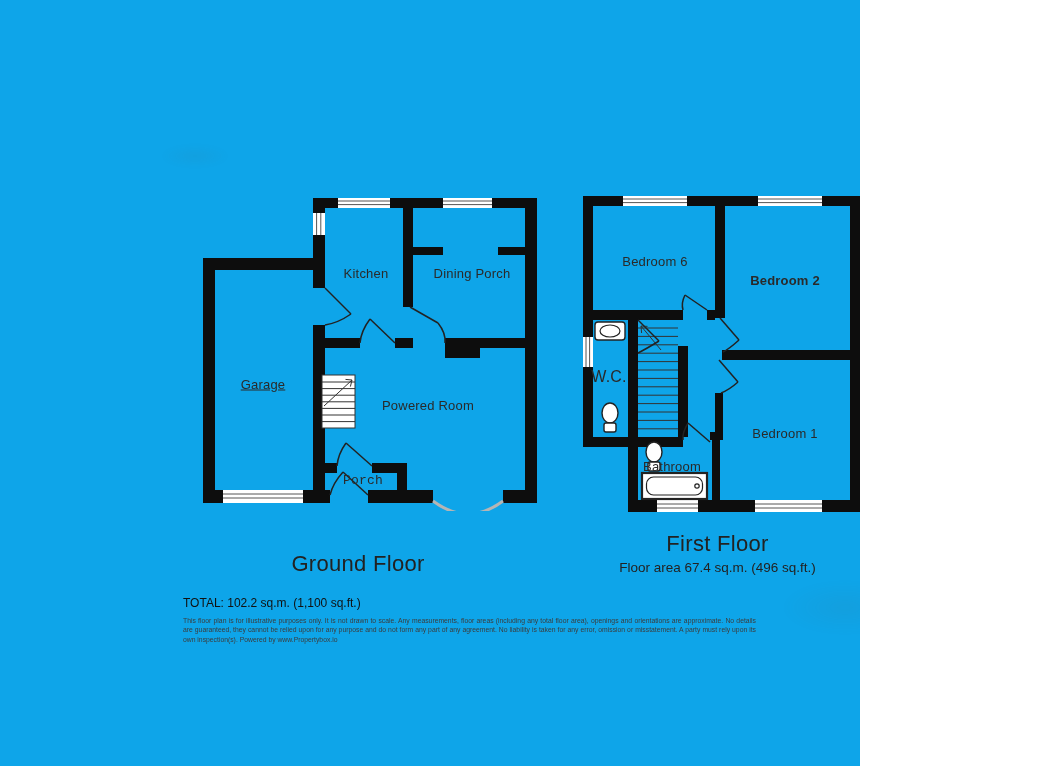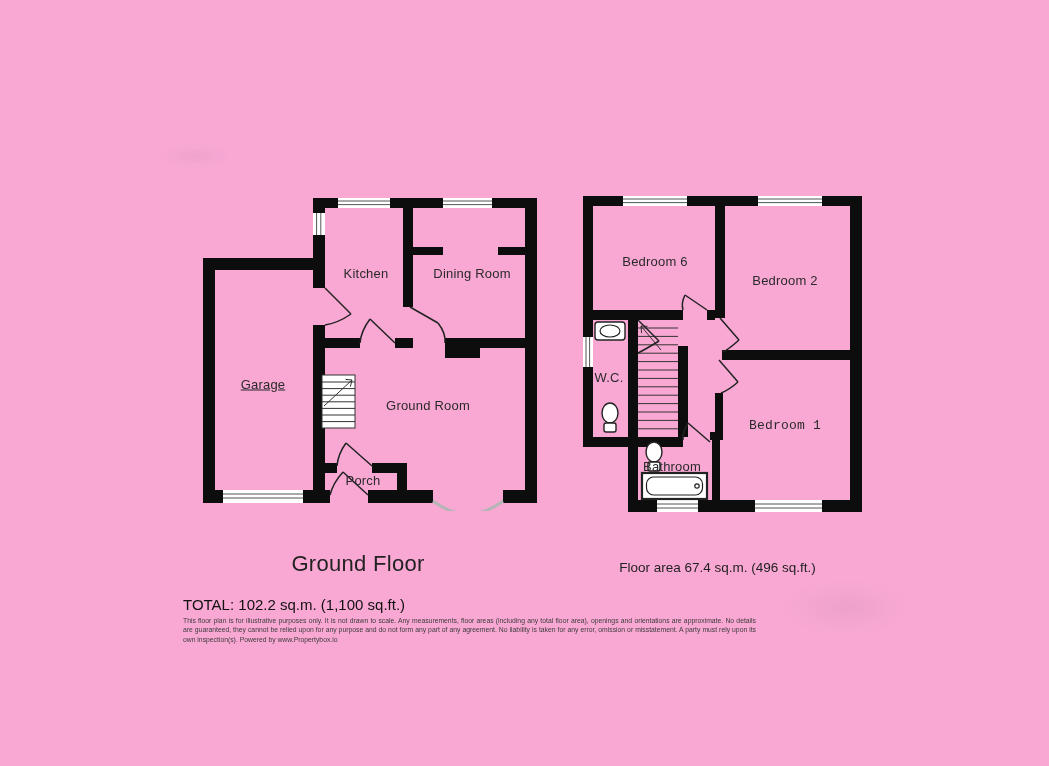--- a/index.html
+++ b/index.html
@@ -1,25 +1,25 @@
 <!DOCTYPE html>
 <html><head>
 <meta charset="utf-8">
 <style>
   html,body{margin:0;padding:0;background:#fff;}
-  .page{position:relative;width:1049px;height:766px;background:#f9a8d4;overflow:hidden;
+  .page{position:relative;width:860px;height:766px;background:#0ea5e9;overflow:hidden;
         font-family:"Liberation Sans", sans-serif;color:#1f1f1f;}
   .plan{position:absolute;}
   .plan svg{position:absolute;left:0;top:0;}
   .room-label{position:absolute;transform:translate(-50%,-50%);font-size:13px;color:#2a2a2a;
               white-space:nowrap;letter-spacing:0.2px;}
-  .room-label.small{font-size:13px;}
+  .room-label.small{font-size:16px;}
   .floor-title{position:absolute;text-align:center;font-size:22px;color:#222;letter-spacing:0.3px;}
   .floor-area{position:absolute;text-align:center;font-size:13.5px;color:#222;}
-  .total-line{position:absolute;font-size:15px;color:#111;}
+  .total-line{position:absolute;font-size:12px;color:#111;}
   .disclaimer{position:absolute;font-size:6.8px;line-height:1.38;color:#3c3c3c;text-align:justify;}
   .smudge{position:absolute;border-radius:50%;filter:blur(3px);opacity:0.07;
           background:radial-gradient(closest-side,#555,transparent);}
 </style>
 </head>
 <body>
 
 <div class="page">
 
   <div class="plan" style="left:203px;top:196px;width:340px;height:315px;">
@@ -116,24 +116,24 @@
             <path d="M143,247 Q135,258 134,270"></path>
         </g>
         <g>
           <line x1="165" y1="299" x2="140" y2="276"></line>
             <path d="M140,276 Q130,287 127,299"></path>
         </g>
       </g>
     </svg>
 
     <div class="room-label" style="left:163px;top:77px;">Kitchen</div>
-    <div class="room-label" style="left:269px;top:77px;">Dining Room</div>
+    <div class="room-label" style="left:269px;top:77px;">Dining Porch</div>
     <div class="room-label" style="left:60px;top:188px;text-decoration:underline;">Garage</div>
-    <div class="room-label" style="left:225px;top:209px;">Ground Room</div>
-    <div class="room-label" style="left:160px;top:284px;">Porch</div>
+    <div class="room-label" style="left:225px;top:209px;">Powered Room</div>
+    <div class="room-label" style="left:160px;top:284px;font-family:Liberation Mono, monospace;">Porch</div>
   </div>
 
   <div class="plan" style="left:581px;top:194px;width:283px;height:322px;">
     <svg width="283" height="322" viewBox="0 0 283 322">
 
       <g fill="#0d0d0d">
         <rect x="2" y="2" width="279" height="10"></rect>
         <rect x="2" y="2" width="10" height="141"></rect>
         <rect x="2" y="173" width="10" height="80"></rect>
         <rect x="269" y="2" width="12" height="316"></rect>
@@ -248,28 +248,29 @@
         </g>
         <g>
           <rect x="61" y="279" width="65" height="26" stroke-width="2.2"></rect>
           <rect x="65.5" y="283" width="56" height="18" rx="7" stroke-width="1.2"></rect>
           <circle cx="116" cy="292" r="2.2" stroke-width="1.2"></circle>
         </g>
       </g>
     </svg>
 
     <div class="room-label" style="left:74px;top:67px;">Bedroom 6</div>
-    <div class="room-label" style="left:204px;top:86px;">Bedroom 2</div>
-    <div class="room-label" style="left:204px;top:231px;font-family:Liberation Mono, monospace;">Bedroom 1</div>
+    <div class="room-label" style="left:204px;top:86px;font-weight:bold;">Bedroom 2</div>
+    <div class="room-label" style="left:204px;top:239px;">Bedroom 1</div>
     <div class="room-label small" style="left:28px;top:183px;">W.C.</div>
     <div class="room-label" style="left:91px;top:272px;">Bathroom</div>
   </div>
 
   <div class="floor-title" style="left:188px;top:531px;width:340px;margin-top:20px;">Ground Floor</div>
 
+  <div class="floor-title" style="left:576px;top:531px;width:283px;">First Floor</div>
   <div class="floor-area" style="left:576px;top:560px;width:283px;">Floor area 67.4 sq.m. (496 sq.ft.)</div>
 
   <div class="total-line" style="left:183px;top:596px;">TOTAL: 102.2 sq.m. (1,100 sq.ft.)</div>
 
   <div class="disclaimer" style="left:183px;top:616px;width:573px;">This floor plan is for illustrative purposes only. It is not drawn to scale. Any measurements, floor areas (including any total floor area), openings and orientations are approximate. No details are guaranteed, they cannot be relied upon for any purpose and do not form any part of any agreement. No liability is taken for any error, omission or misstatement. A party must rely upon its own inspection(s). Powered by www.Propertybox.io</div>
 
   <div class="smudge" style="left:160px;top:145px;width:70px;height:22px;"></div>
   <div class="smudge" style="left:780px;top:580px;width:130px;height:55px;"></div>
 
 </div>

